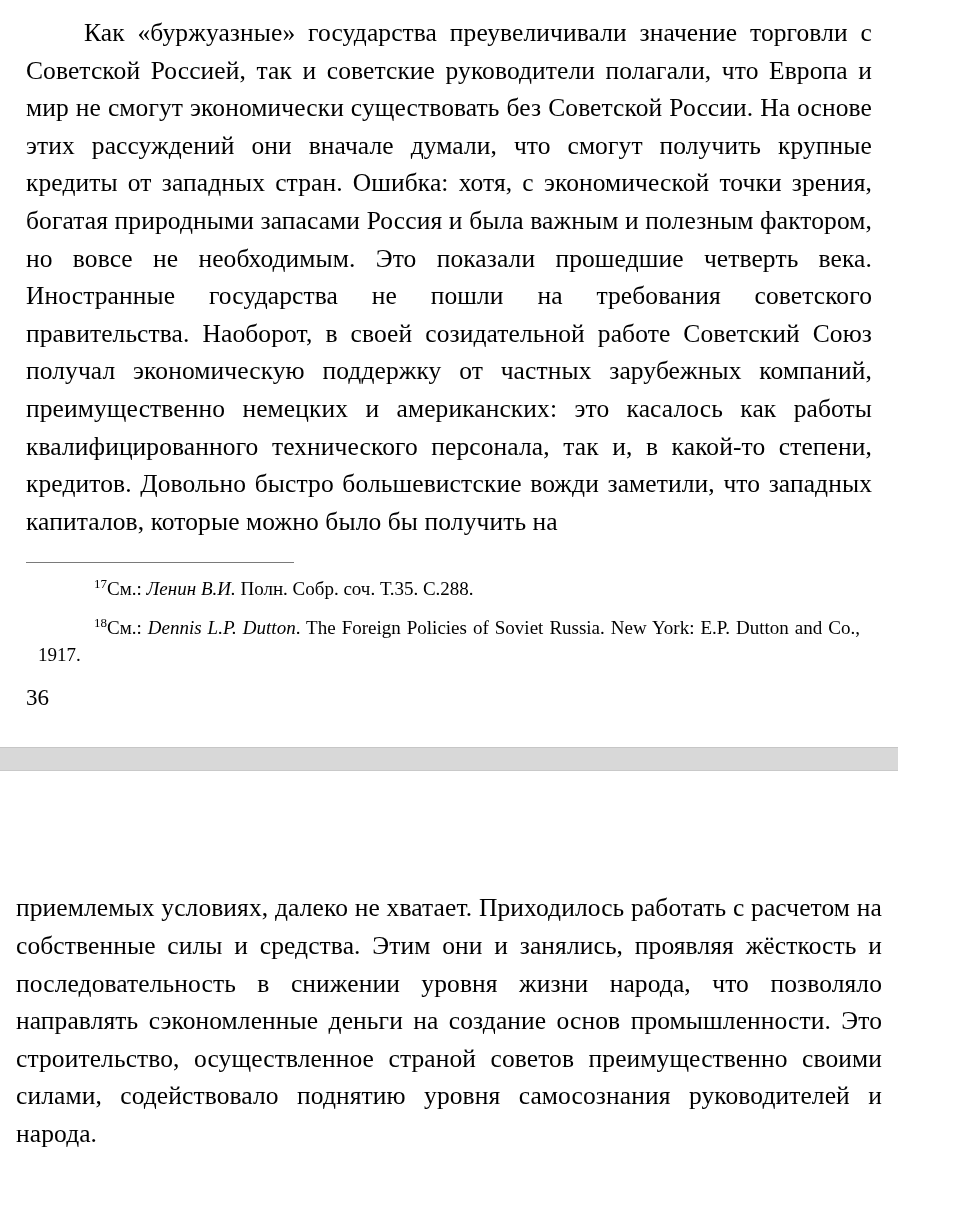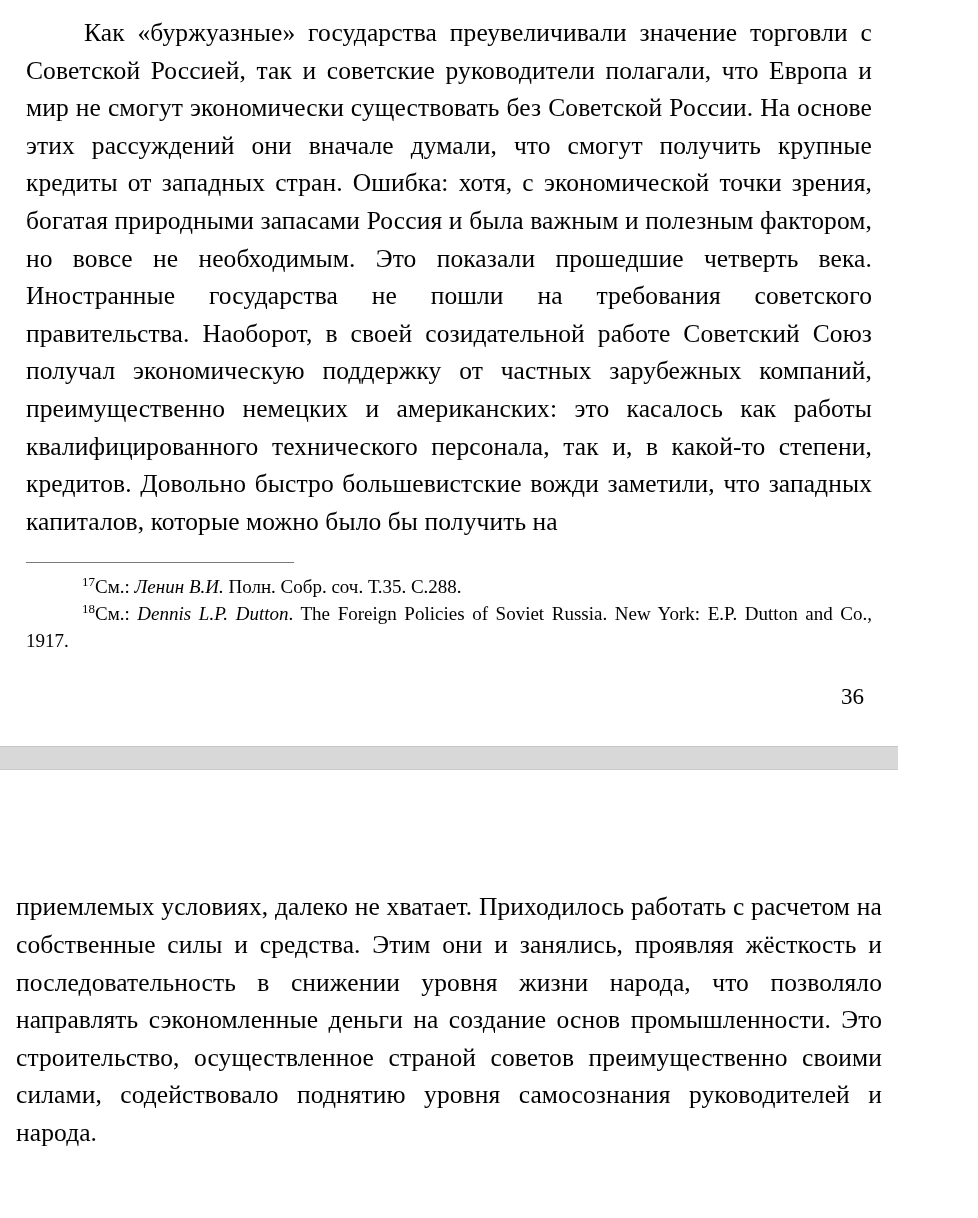--- a/index.html
+++ b/index.html
@@ -38,36 +38,36 @@
     height: 0;
     border-top: 1px solid #7a7a7a;
     margin: 22px 0 10px 0;
   }
   .footnotes {
     font-size: 19px;
     line-height: 27px;
     text-align: justify;
   }
   .footnotes p {
-    margin: 0;
+    margin: 12px;
   }
   .footnotes p.fn {
     text-indent: 56px;
   }
   .footnotes sup {
     font-size: 13px;
     vertical-align: super;
     line-height: 0;
   }
   .footnotes i {
     font-style: italic;
   }
   .page-number {
-    margin-top: 30px;
-    text-align: right;
+    margin-top: 17px;
+    text-align: left;
     font-size: 23px;
     padding-right: 8px;
   }
   .page-gap {
     margin-top: 36px;
     height: 22px;
     background: #d8d8d8;
     border-top: 1px solid #c6c6c6;
     border-bottom: 1px solid #c9c9c9;
     width: 100%;

